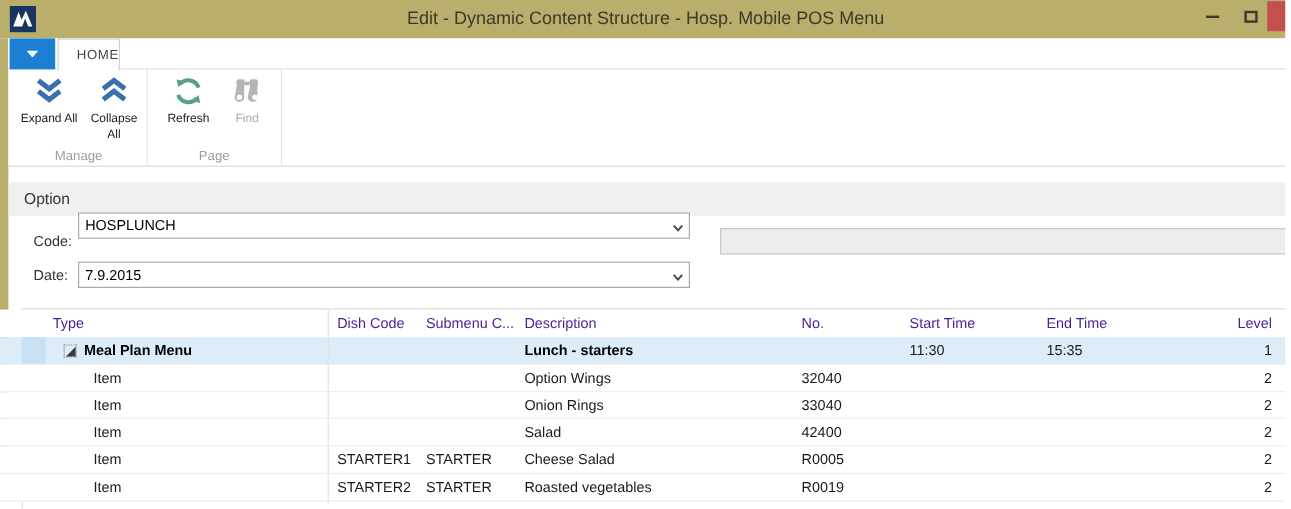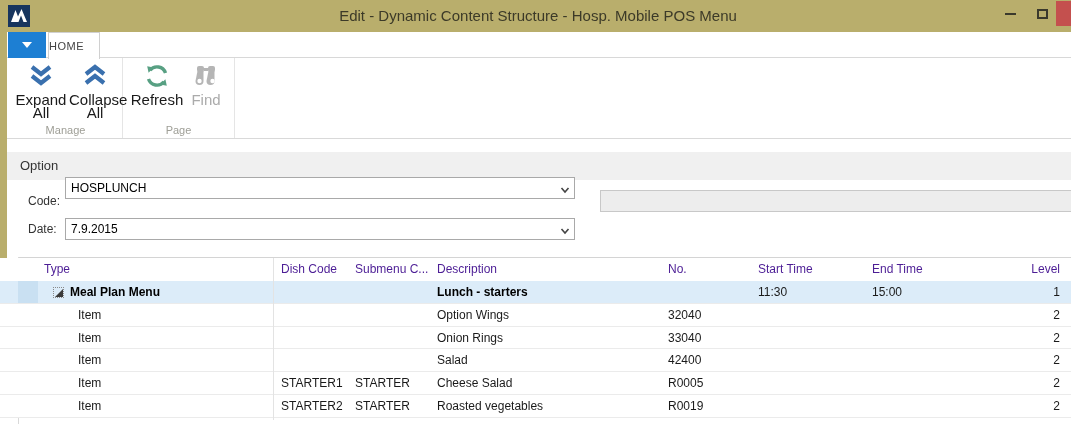--- a/index.html
+++ b/index.html
@@ -34,30 +34,30 @@
   
   .left-border{position:absolute;left:0;top:32px;width:7px;height:385px;background:var(--gold);}
 
   
   .tabstrip{position:absolute;left:7px;top:32px;width:1069px;height:26px;background:#fff;border-bottom:1px solid #d8d8d8;}
   .appmenu-btn{position:absolute;left:1px;top:0;width:38px;height:26px;background:var(--accent-blue);
     display:flex;align-items:center;justify-content:center;}
   .appmenu-btn svg{display:block;}
   .tab{position:absolute;left:41px;top:0;width:52px;height:27px;background:#fff;
     border:1px solid #d0d0d0;border-bottom:none;z-index:2;
-    text-align:left;line-height:26px;font-size:11px;color:#444;letter-spacing:.5px;}
+    text-align:right;line-height:26px;font-size:11px;color:#444;letter-spacing:.5px;}
 
   
   .ribbon{position:absolute;left:7px;top:58px;width:1069px;height:81px;background:#fff;border-bottom:1px solid var(--line);}
   .rgroup{position:absolute;top:0;height:80px;border-right:1px solid #e5e5e5;}
   .rgroup .glabel{position:absolute;left:0;bottom:2px;width:100%;text-align:center;
     font-size:11px;color:#9e9e96;}
   .rbtn{position:absolute;top:2px;text-align:center;cursor:default;}
   .rbtn .ricon{height:32px;display:flex;align-items:center;justify-content:center;}
-  .rbtn .rlabel{font-size:15px;line-height:13px;color:#1a1a1a;padding-top:1px;}
+  .rbtn .rlabel{font-size:10px;line-height:13px;color:#1a1a1a;padding-top:1px;}
   .rbtn.disabled .rlabel{color:#ababab;}
 
   
   .option-bar{position:absolute;left:7px;top:152px;width:1069px;height:28px;background:#f0f0f0;
     line-height:28px;font-size:13px;color:#333;padding-left:13px;}
   .field-label{position:absolute;left:28px;width:40px;height:22px;line-height:22px;font-size:12px;color:#333;}
   .combo{position:absolute;left:65px;width:510px;height:22px;background:#fff;border:1px solid #a9a9a9;
     font-size:12px;line-height:20px;padding-left:5px;color:#000;}
   .combo .chevron{position:absolute;right:4px;top:4px;}
   .row-code{top:190px;} .row-date{top:218px;}
@@ -214,21 +214,21 @@
     </div>
   <div class="rows" id="grid-rows">
       <div class="grow selected">
         <div class="selcell"></div>
         <span class="cell c-type ind1 bold">
           <span class="tree-icon"></span>
           <span>Meal Plan Menu</span>
         </span>
         <span class="cell c-desc bold">Lunch - starters</span>
         <span class="cell c-start">11:30</span>
-        <span class="cell c-end">15:00</span>
+        <span class="cell c-end">15:35</span>
         <span class="cell c-level">1</span>
       </div>
       <div class="grow">
         <span class="cell c-type"><span>Item</span></span>
         <span class="cell c-desc">Option Wings</span>
         <span class="cell c-no">32040</span>
         <span class="cell c-level">2</span>
       </div>
       <div class="grow">
         <span class="cell c-type"><span>Item</span></span>

